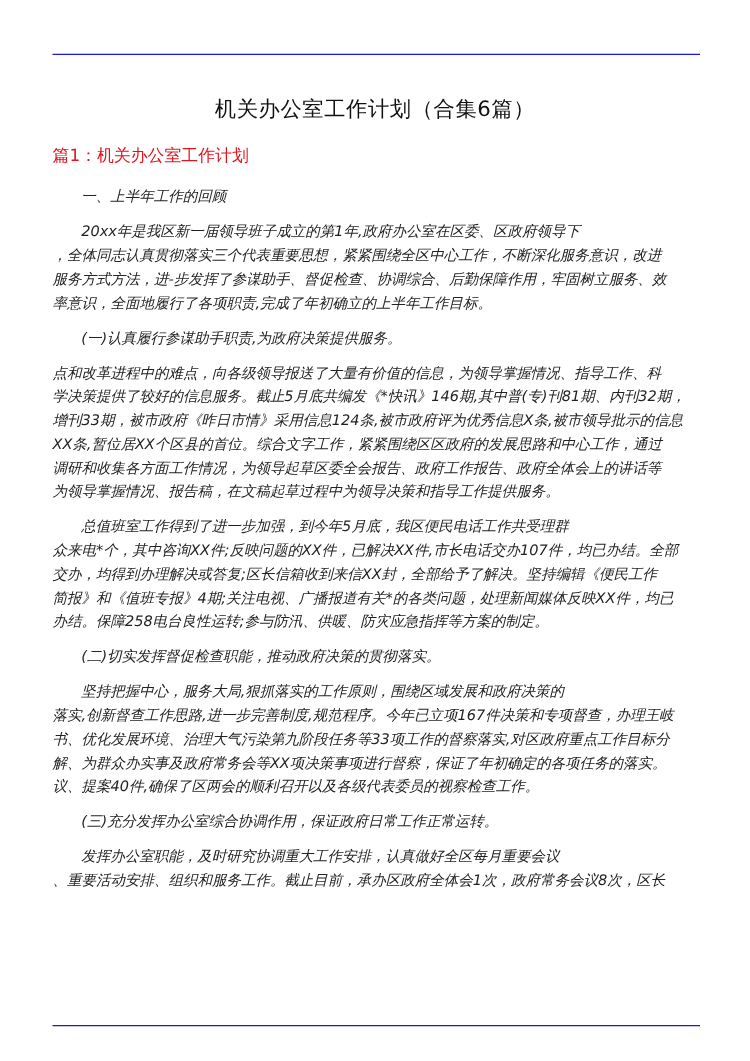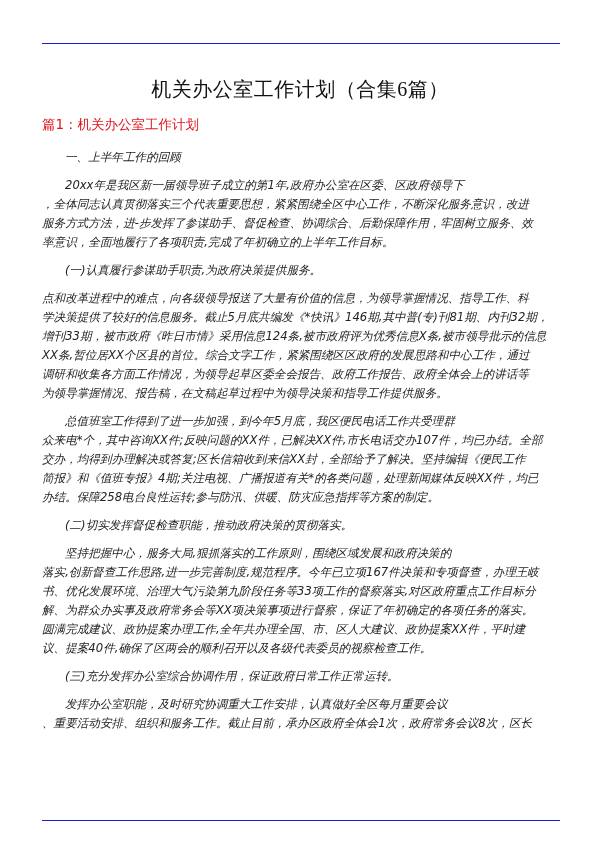--- a/index.html
+++ b/index.html
@@ -3,21 +3,21 @@
 <meta charset="utf-8">
 <style>
   html, body { margin:0; padding:0; background:#ffffff; }
   body { width:600px; height:849px; position:relative; overflow:hidden;
          font-family:"DejaVu Sans", sans-serif; color:#222; }
   .rule { position:absolute; left:42px; width:518px; height:0;
           border-top:1.5px solid #1a1ad0; }
   .rule.top { top:43px; }
   .rule.bottom { top:820px; }
   .title { position:absolute; top:76px; left:0; width:600px; text-align:center;
-           font-size:20px; color:#111; letter-spacing:0.5px;font-family:Liberation Serif, serif; }
+           font-size:17px; color:#111; letter-spacing:0.5px; }
   .heading { position:absolute; top:116px; left:42px; font-size:13.5px;
              color:#e0141e; font-weight:normal; }
   .content { position:absolute; top:148px; left:42px; width:518px;
              font-size:11.6px; line-height:19px; }
   .p { margin:0 0 9px 0; text-align:justify; }
   .p .line { display:block; white-space:nowrap;font-style:italic; }
   .indent { padding-left:23px; }
   .pagenum { position:absolute; top:823px; left:494px; font-size:10.5px;
              color:#e0141e; font-family:"Liberation Sans", sans-serif;margin-top:32px; }
 </style>
@@ -66,21 +66,20 @@
 
   <div class="p">
     <span class="line indent">(二)切实发挥督促检查职能，推动政府决策的贯彻落实。</span>
   </div>
 
   <div class="p">
     <span class="line indent">坚持把握中心，服务大局,狠抓落实的工作原则，围绕区域发展和政府决策的</span>
     <span class="line">落实,创新督查工作思路,进一步完善制度,规范程序。今年已立项167件决策和专项督查，办理王岐</span>
     <span class="line">书、优化发展环境、治理大气污染第九阶段任务等33项工作的督察落实,对区政府重点工作目标分</span>
     <span class="line">解、为群众办实事及政府常务会等XX项决策事项进行督察，保证了年初确定的各项任务的落实。</span>
-    <span class="line">圆满完成建议、政协提案办理工作,全年共办理全国、市、区人大建议、政协提案XX件，平时建</span>
     <span class="line">议、提案40件,确保了区两会的顺利召开以及各级代表委员的视察检查工作。</span>
   </div>
 
   <div class="p">
     <span class="line indent">(三)充分发挥办公室综合协调作用，保证政府日常工作正常运转。</span>
   </div>
 
   <div class="p">
     <span class="line indent">发挥办公室职能，及时研究协调重大工作安排，认真做好全区每月重要会议</span>
     <span class="line">、重要活动安排、组织和服务工作。截止目前，承办区政府全体会1次，政府常务会议8次，区长</span>

